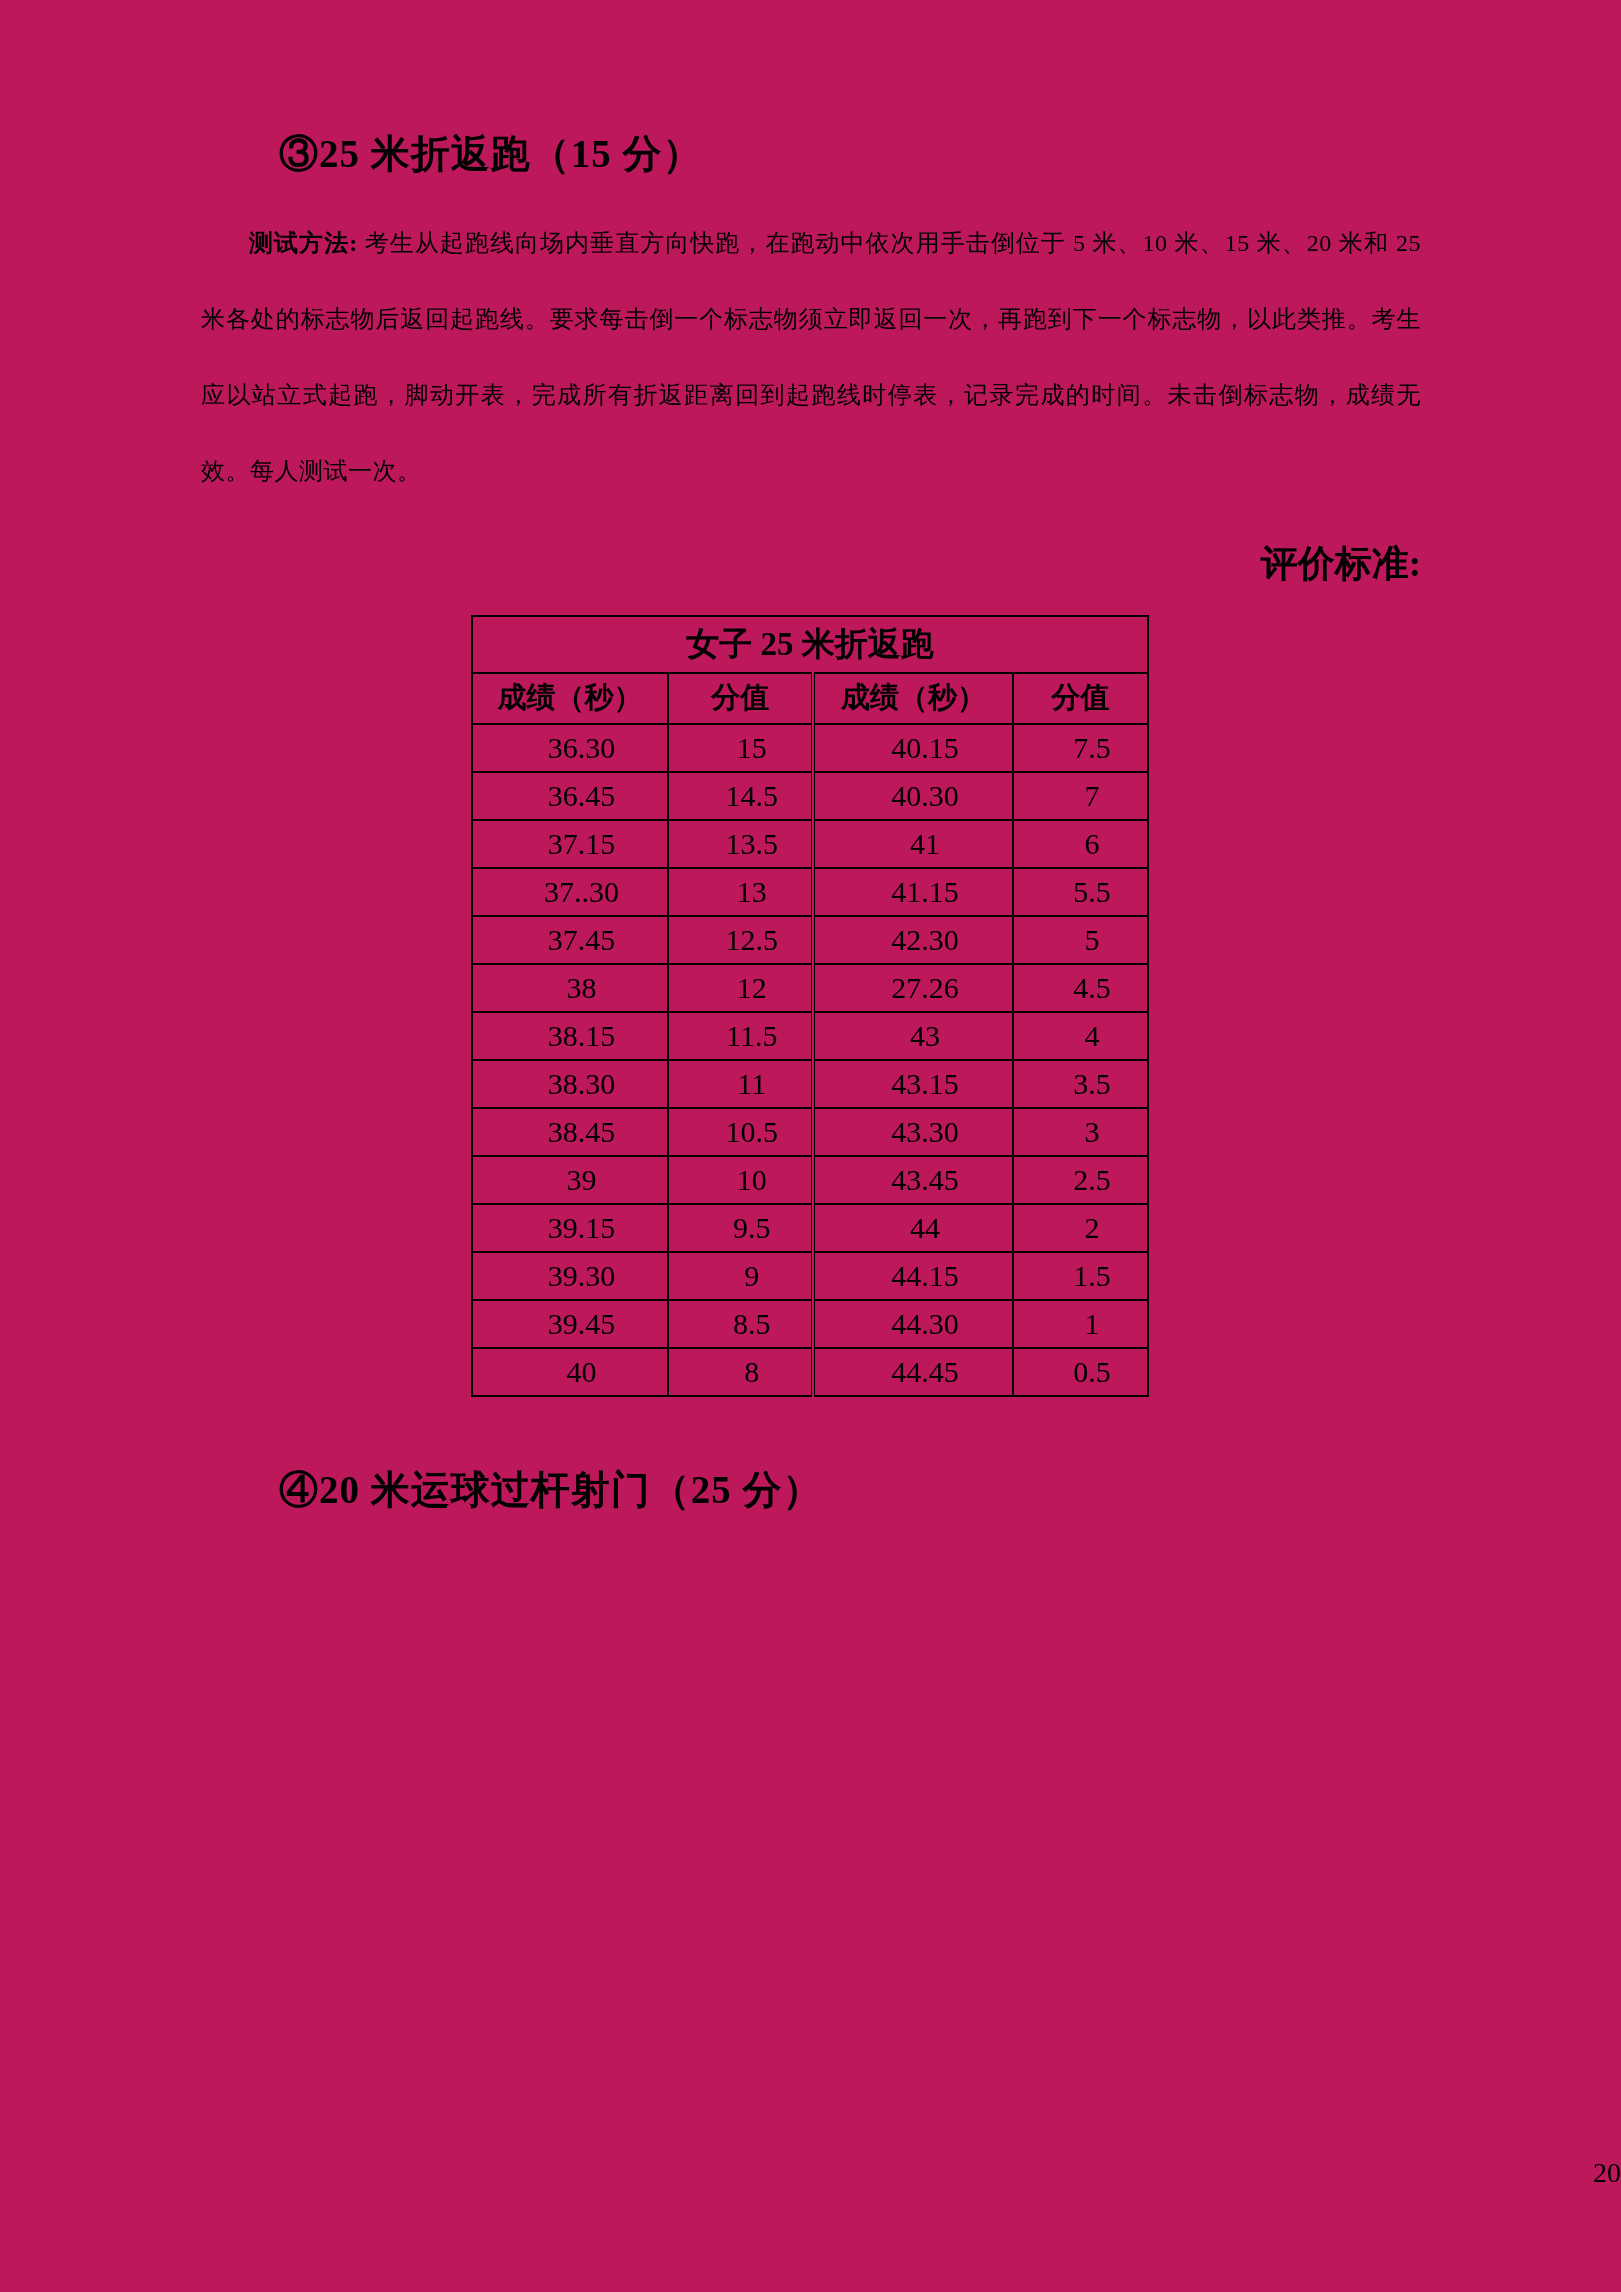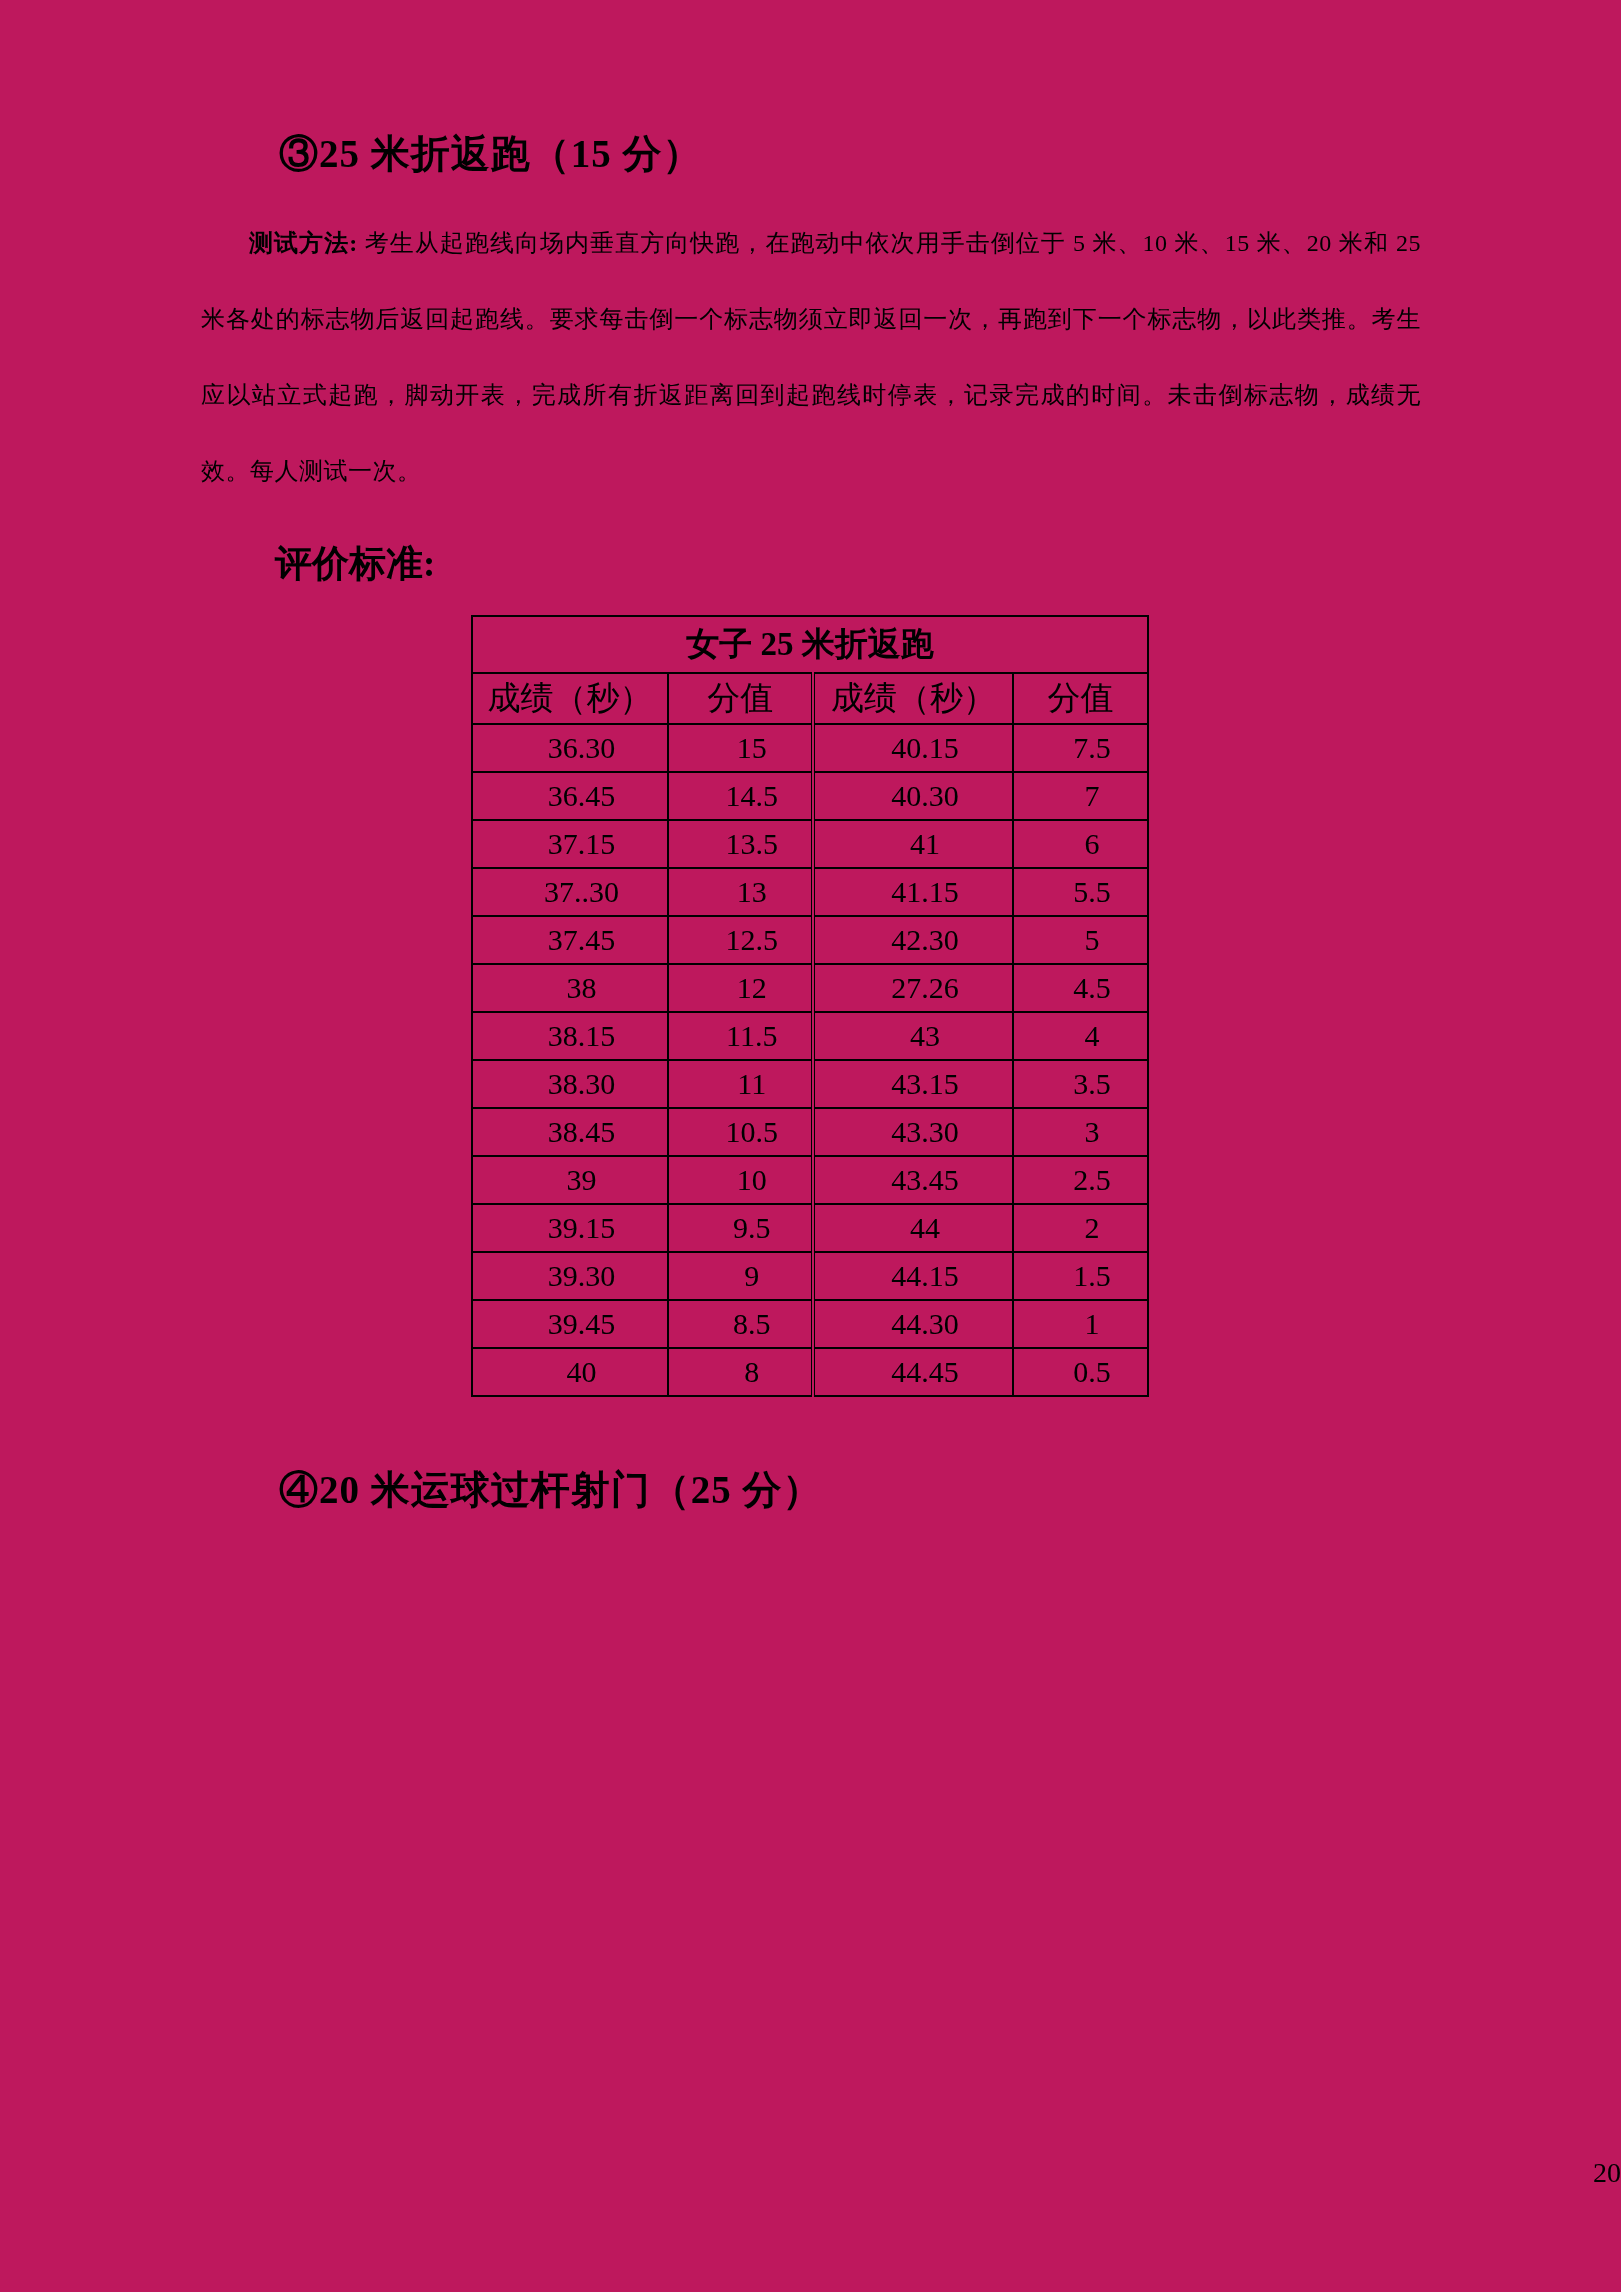--- a/index.html
+++ b/index.html
@@ -30,20 +30,21 @@
     margin:13.7px 0 0 0;
     letter-spacing:0.5px;
   }
   .body-para .lbl { font-weight:bold; }
   .criteria-para {
     font-size:37px;
     font-weight:bold;
     line-height:75px;
     text-indent:2em;
     margin:17.6px 0 13.7px 0;
+    text-align:right;
   }
   table.score {
     border-collapse:collapse;
     table-layout:fixed;
     margin-left:270px;
     width:678px;
   }
   table.score col.c1 { width:29%; }
   table.score col.c2 { width:21.5%; }
   table.score col.c3 { width:29.5%; }
@@ -53,22 +54,22 @@
     text-align:center;
     vertical-align:middle;
     padding:0;
   }
   table.score .title-row th {
     font-size:33px;
     font-weight:bold;
     height:55px;
   }
   table.score .header-row th {
-    font-size:33px;
-    font-weight:normal;
+    font-size:29px;
+    font-weight:bold;
     height:49px;
   }
   table.score td {
     font-size:30px;
     height:46px;
     padding-left:23px;
   }
   table.score .dbl { border-left:4.9px double #000; }
   .sec4-heading { margin-top:55px; }
   .page-number {

